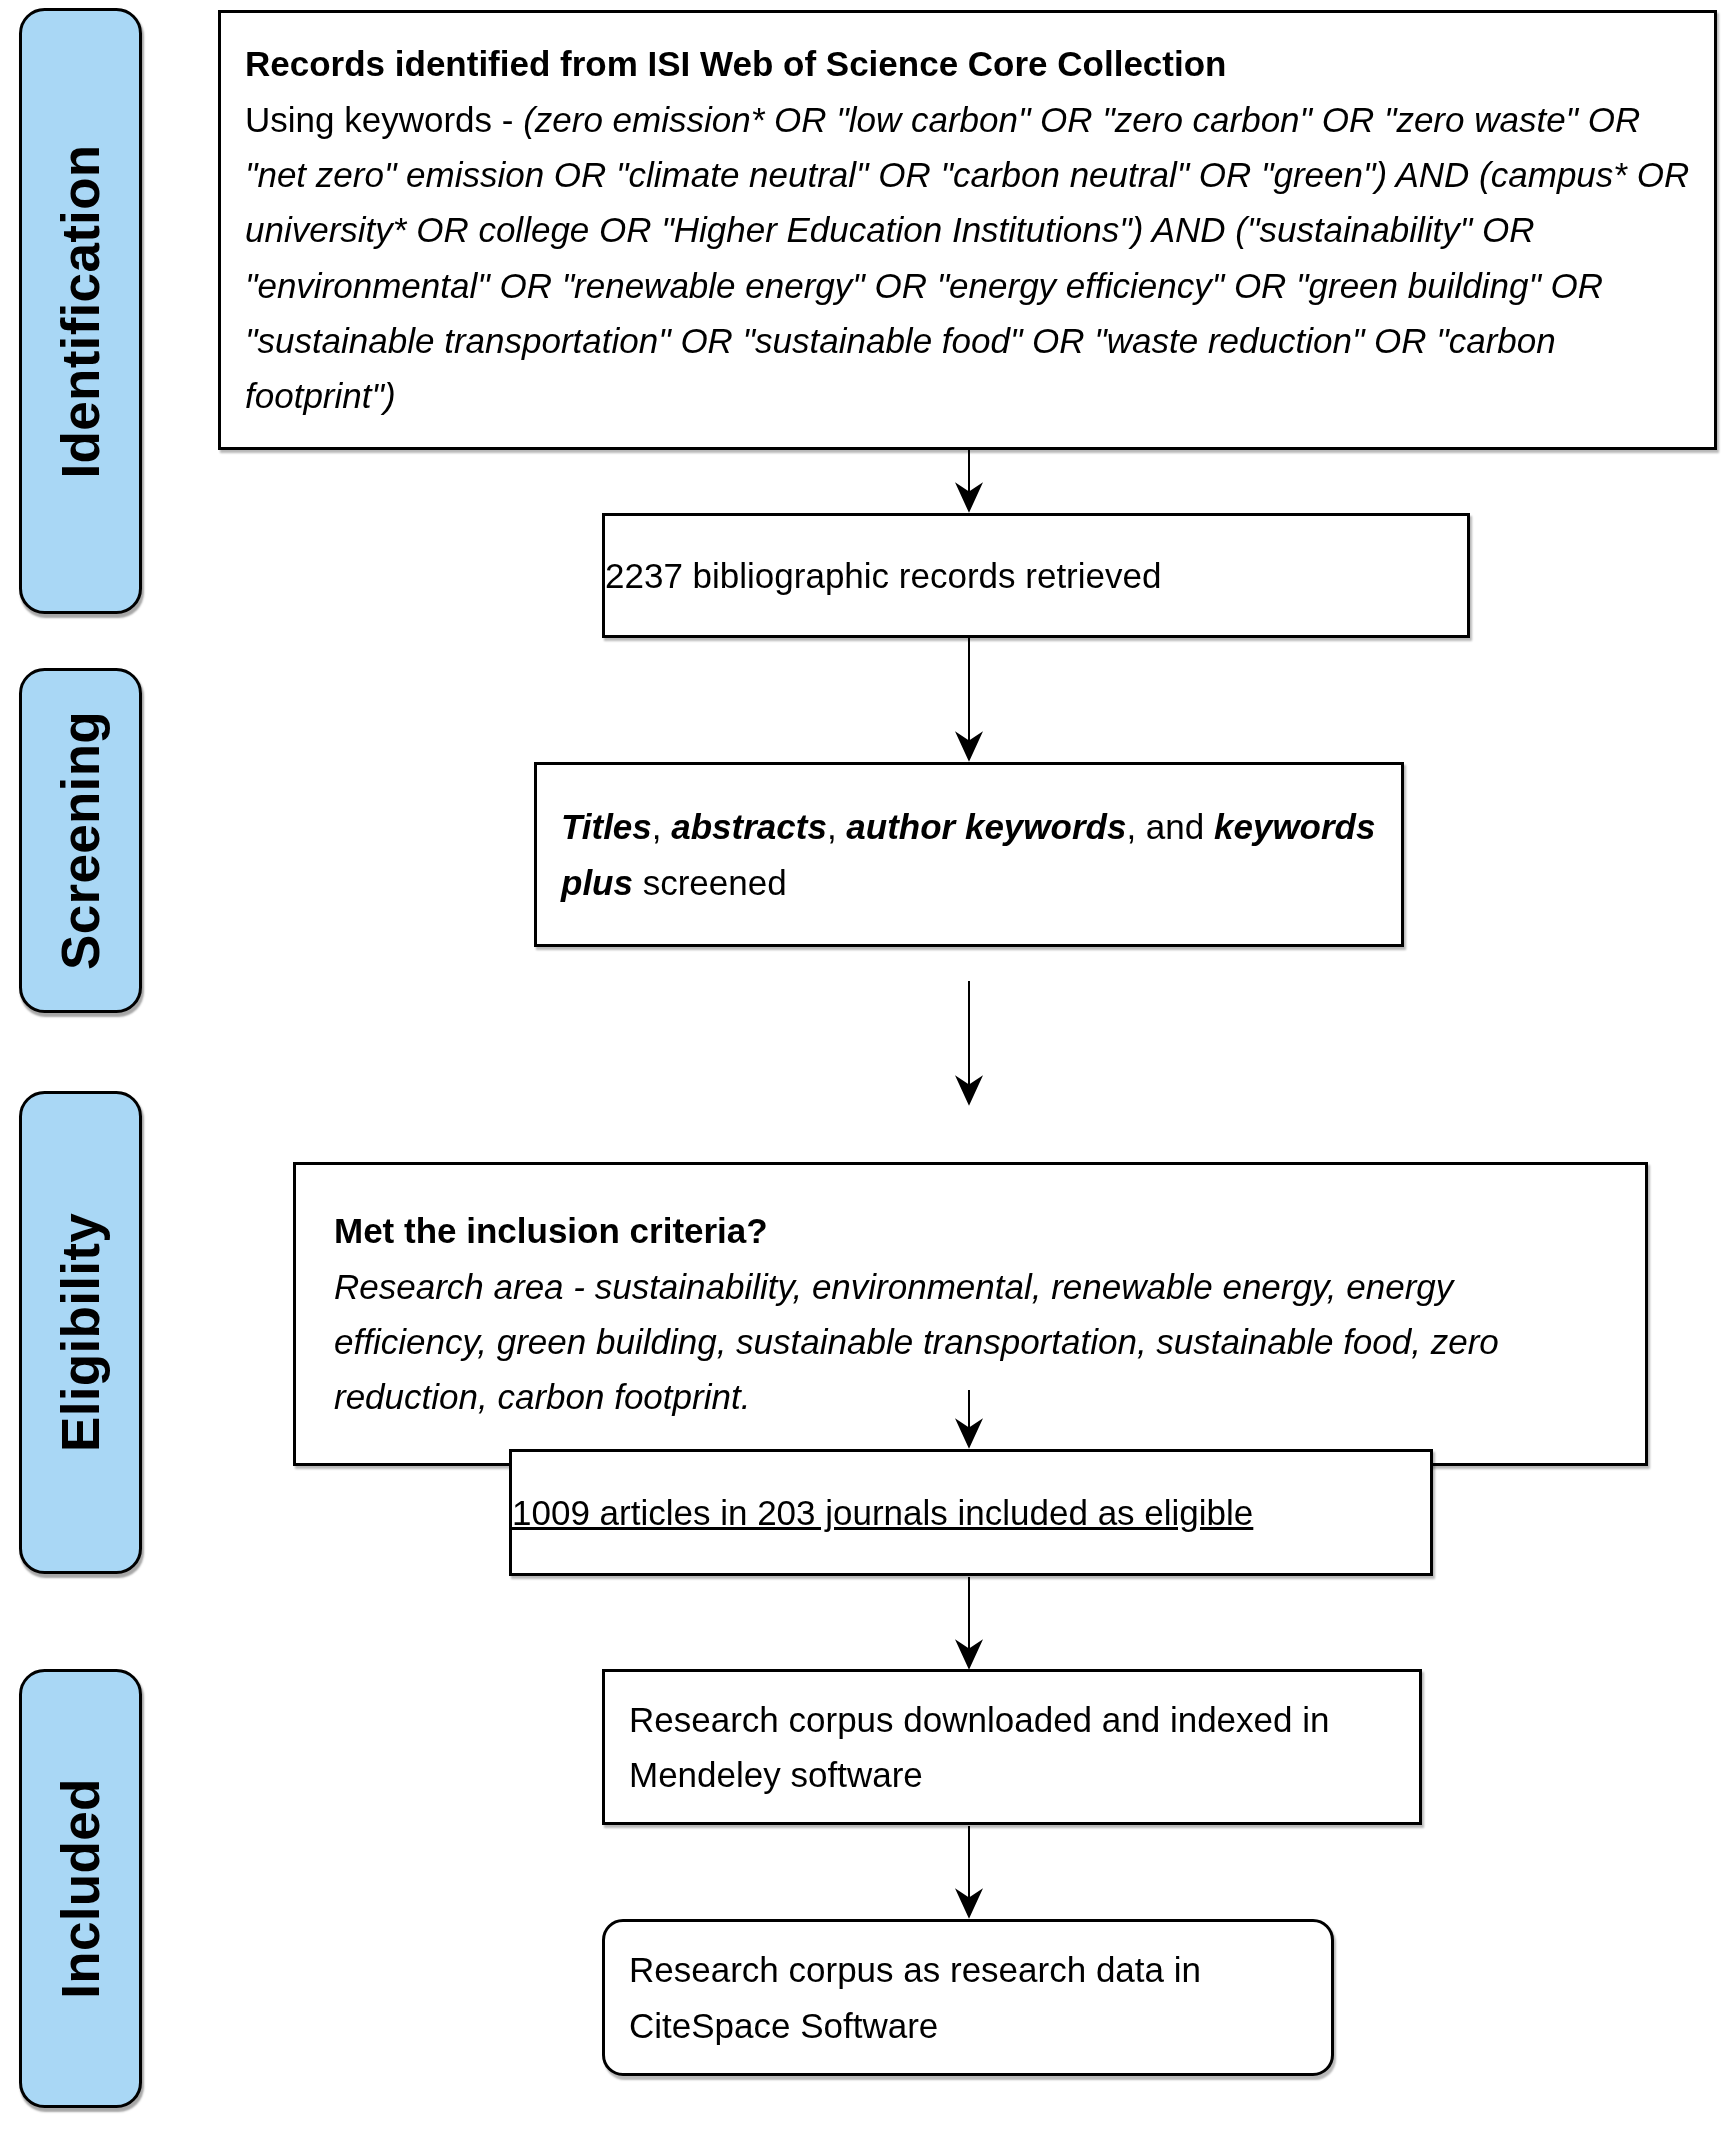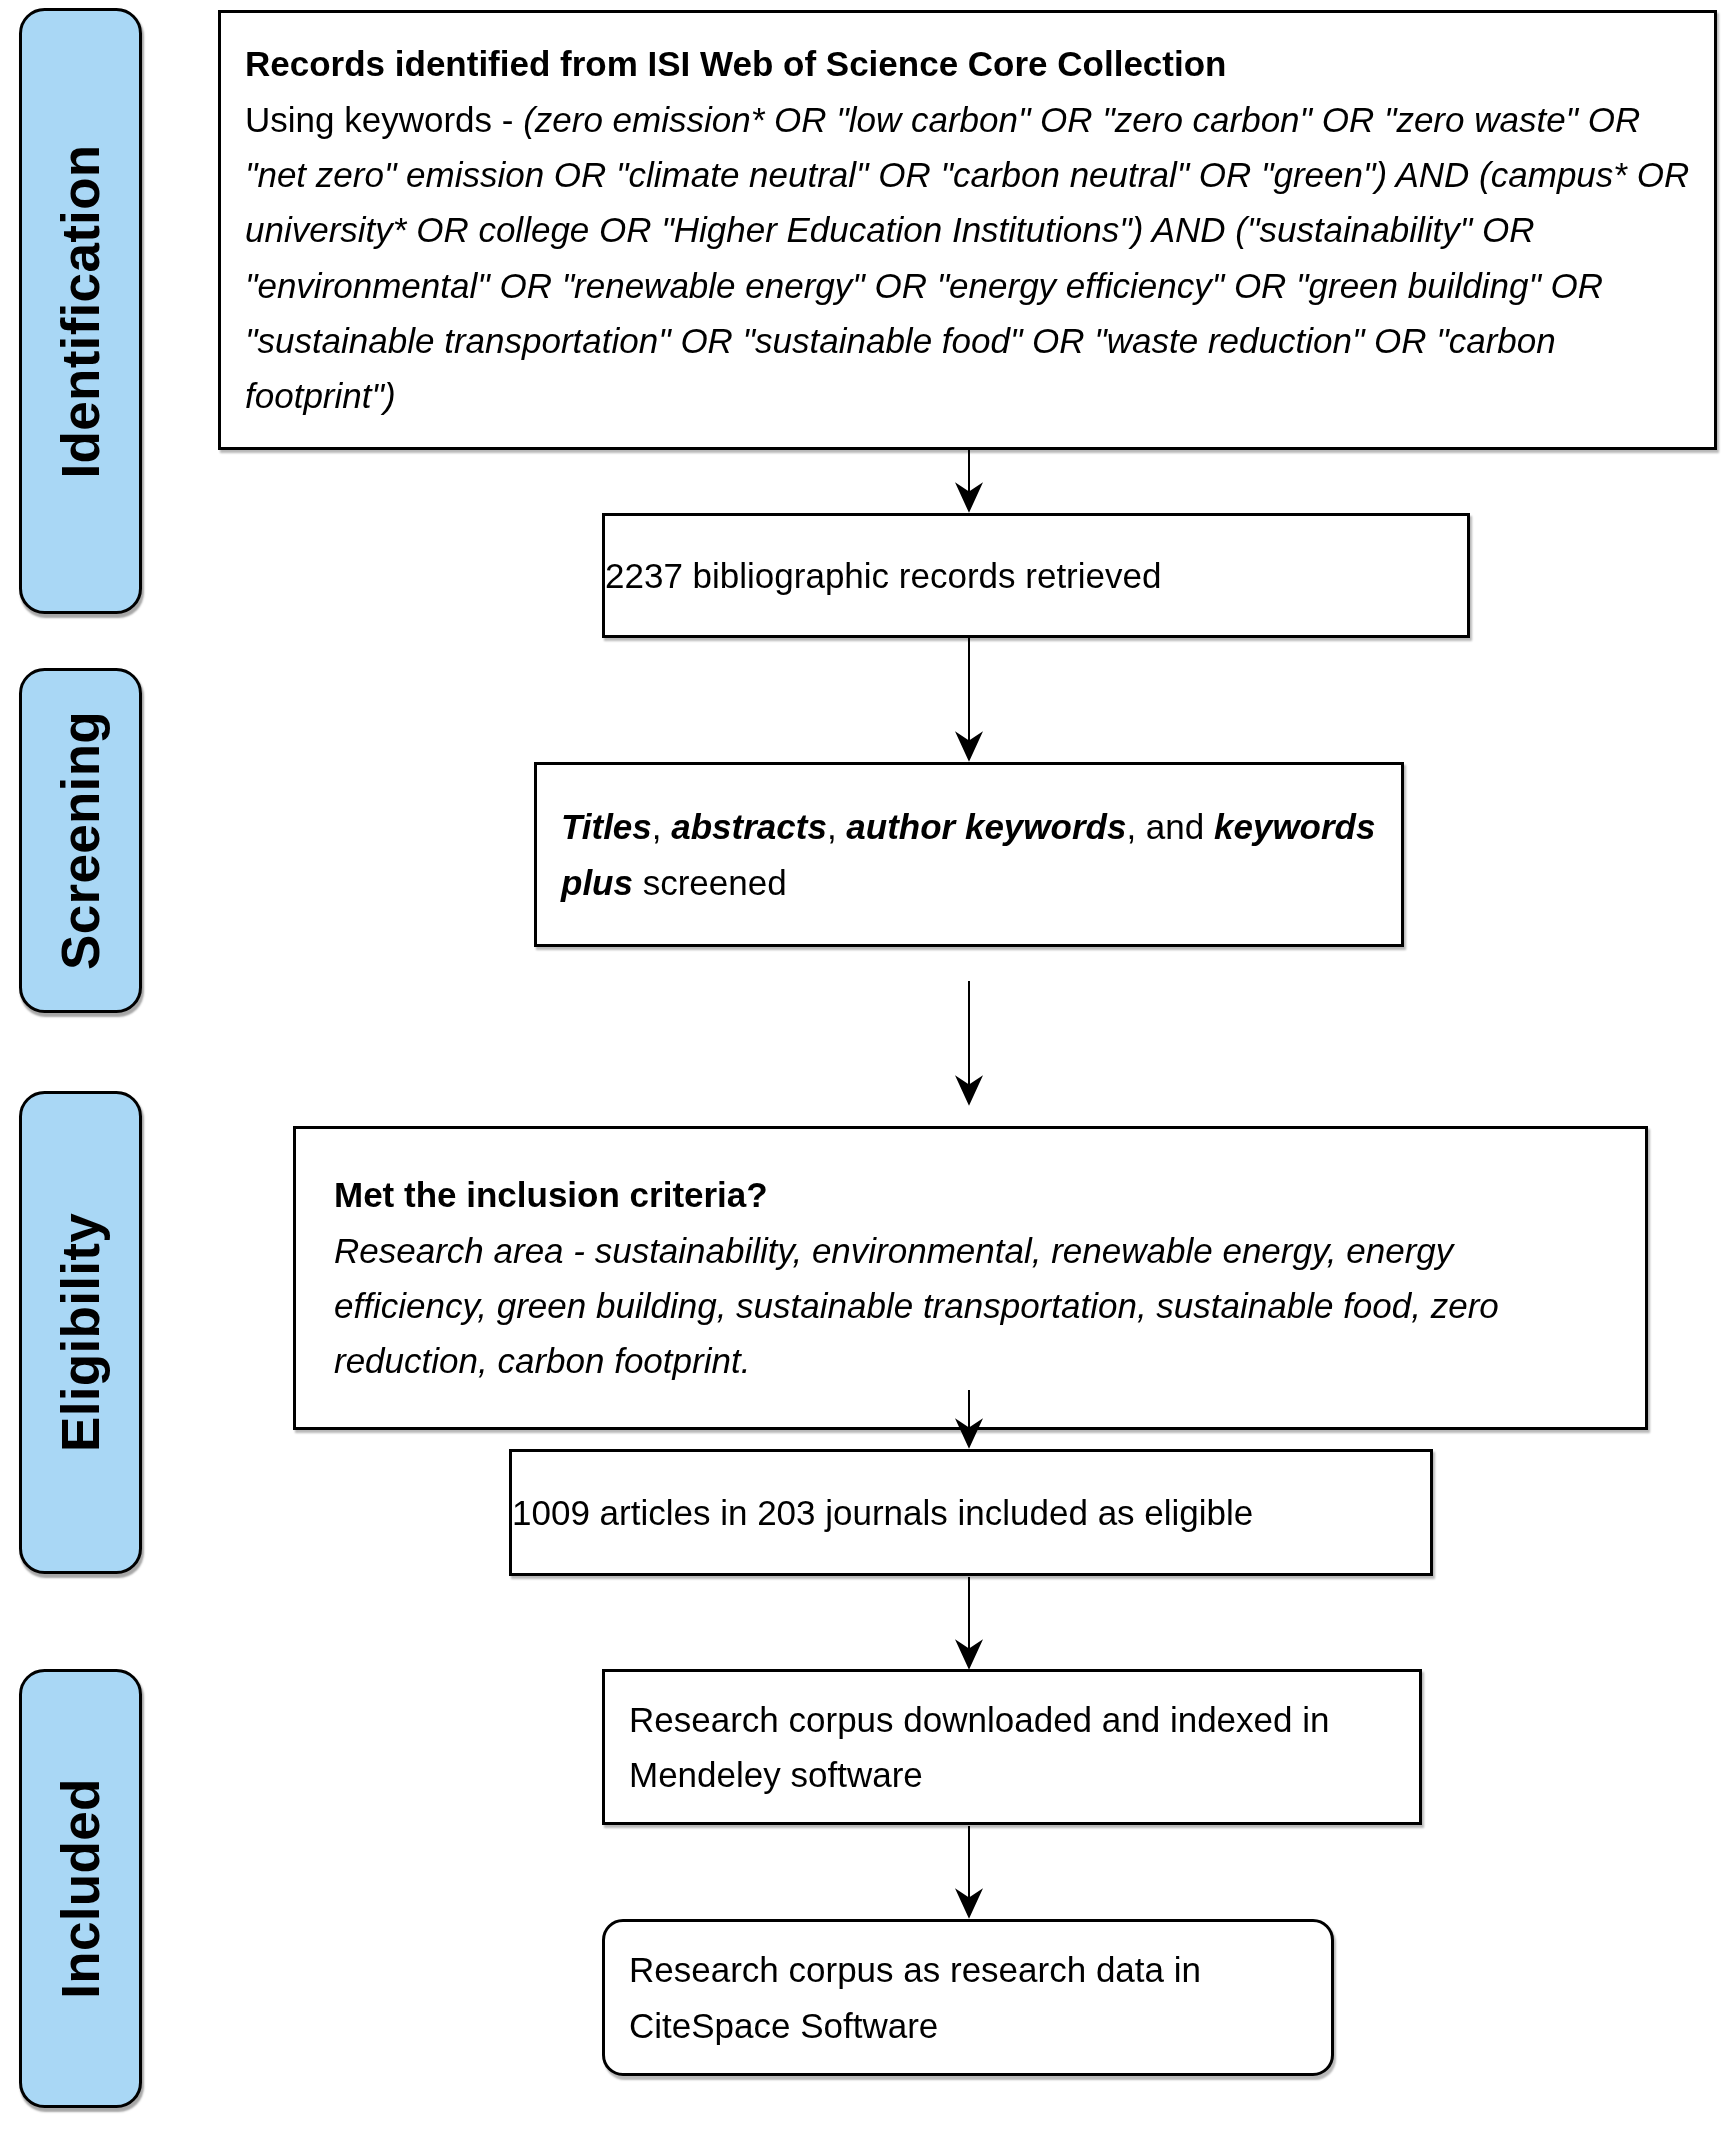--- a/index.html
+++ b/index.html
@@ -49,22 +49,22 @@
     flex-direction:column;
     justify-content:center;
     text-align:left;
     font-size:35px;
     line-height:1.58;
     box-shadow:2px 3.4px 2px rgba(0,0,0,0.28);
   }
   .box-records  {left:218px; top:10px;   width:1499px; height:440px; padding:0 24px;}
   .box-retrieved{left:602px; top:513px;  width:868px; height:125px; white-space:nowrap;}
   .box-screened {left:534px; top:762px; width:870px; height:185px; padding:0 24px;}
-  .box-criteria {left:293px; top:1126px; width:1355px; height:304px; padding:0 38px;}
-  .box-eligible {left:509px; top:1449px; width:924px; height:127px; white-space:nowrap;}
+  .box-criteria {left:293px; top:1162px; width:1355px; height:304px; padding:0 38px;}
+  .box-eligible {left:509px; top:1449px; width:924px; height:127px; white-space:nowrap;text-decoration:underline;}
   .box-mendeley {left:602px; top:1669px; width:820px; height:156px; padding:0 24px;}
   .box-citespace{left:602px; top:1919px; width:732px; height:157px; padding:0 24px;border-radius:21px;}
 
   .box-title{font-weight:bold;}
   .it{font-style:italic;}
   .seg-bi{font-weight:bold;font-style:italic;}
 
   
   .arrow{position:absolute;left:955px;width:28px;}
   .arrow .shaft{

